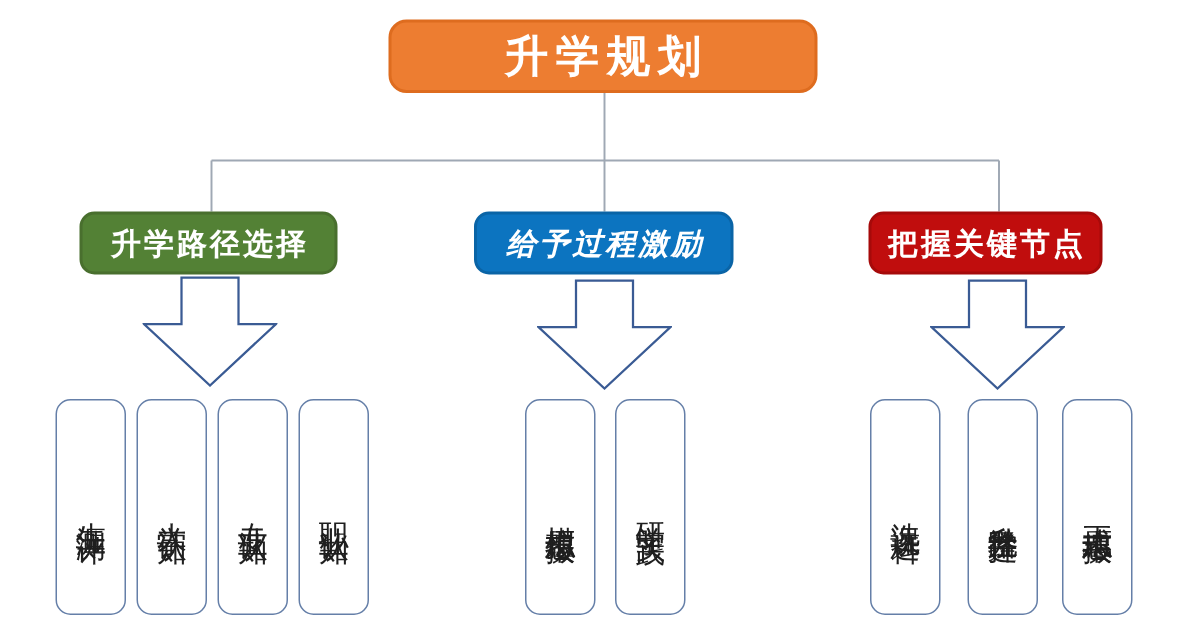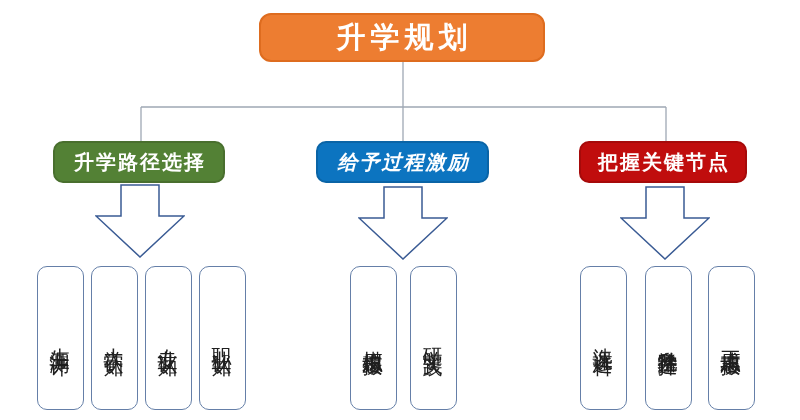--- a/index.html
+++ b/index.html
@@ -44,21 +44,21 @@
   .branch {
     top: 141px;
     height: 42px;
     border-radius: 10px;
     font-size: 20px;
     letter-spacing: 2px;
     padding-left: 2px;
   }
   #branch-0 { left: 53px;  width: 172px; background: #538135; border: 2px solid #496F2E; }
   #branch-1 { left: 316px; width: 173px; background: #0C74C0; border: 2px solid #0A64A6; font-style: italic; }
-  #branch-2 { left: 579px; width: 168px; background: #C00D0D; border: 2px solid #A60A0A; }
+  #branch-2 { left: 579px; width: 156px; background: #C00D0D; border: 2px solid #A60A0A; }
   .arrow {
     position: absolute;
     width: 90px;
     height: 74px;
   }
   #arrow-0 { left: 95px;  top: 184px; }
   #arrow-1 { left: 358px; top: 186px; }
   #arrow-2 { left: 620px; top: 186px; }
   .v-item {
     position: absolute;

